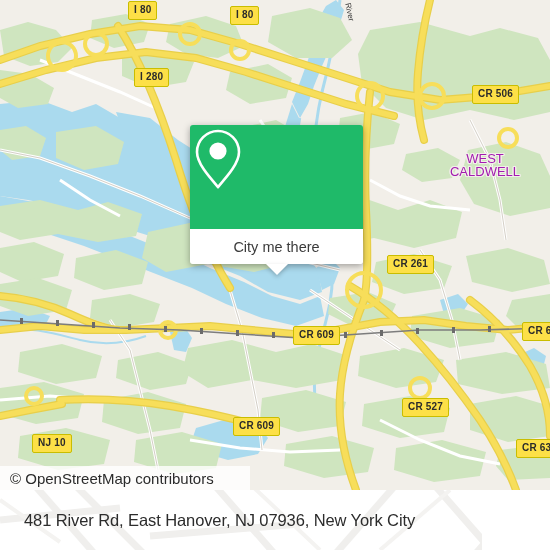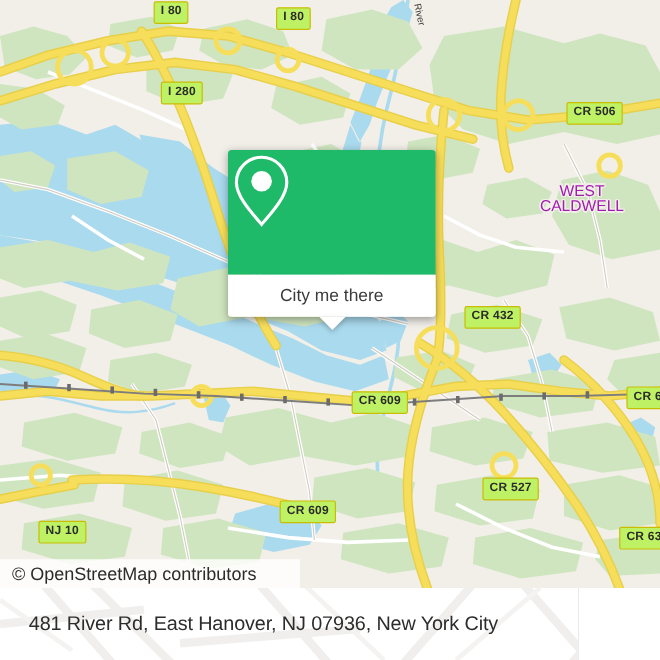--- a/index.html
+++ b/index.html
@@ -11,21 +11,21 @@
   }
   #app{position:relative;width:550px;height:550px;overflow:hidden;}
 
   
   .map{position:absolute;left:0;top:0;width:550px;height:490px;overflow:hidden;background:#f2efe9;}
   .map svg{position:absolute;left:0;top:0;}
 
   
   .shield{
     position:absolute;
-    background:#bef264;
+    background:#fde047;
     border:1px solid #c9bd00;
     color:#2b2b2b;
     font-weight:bold;
     font-size:10px;
     line-height:1;
     padding:3px 5px 4px 5px;
     border-radius:2px;
     white-space:nowrap;
     letter-spacing:.2px;
   }
@@ -290,21 +290,21 @@
             <rect x="488" y="326" width="3" height="6"></rect>
           <rect x="524" y="325" width="3" height="6"></rect>
         </g>
       </g>
     </svg>
 
     <div class="shield" style="left:128px;top:1px;">I 80</div>
     <div class="shield" style="left:230px;top:6px;">I 80</div>
     <div class="shield" style="left:134px;top:68px;">I 280</div>
     <div class="shield" style="left:472px;top:85px;">CR 506</div>
-    <div class="shield" style="left:387px;top:255px;">CR 432</div>
+    <div class="shield" style="left:387px;top:255px;">CR 261</div>
     <div class="shield" style="left:293px;top:326px;">CR 609</div>
     <div class="shield" style="left:522px;top:322px;">CR 6</div>
     <div class="shield" style="left:402px;top:398px;">CR 527</div>
     <div class="shield" style="left:233px;top:417px;">CR 609</div>
     <div class="shield" style="left:32px;top:434px;">NJ 10</div>
     <div class="shield" style="left:516px;top:439px;">CR 63</div>
 
     <div class="place" style="left:440px;top:152px;width:90px;">WEST
 CALDWELL</div>
 

